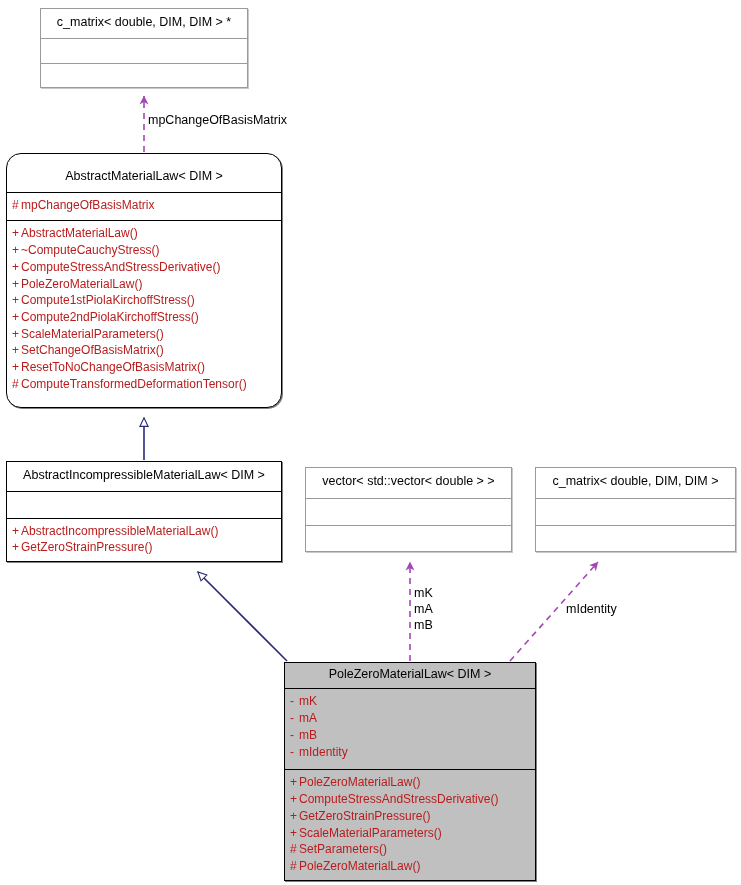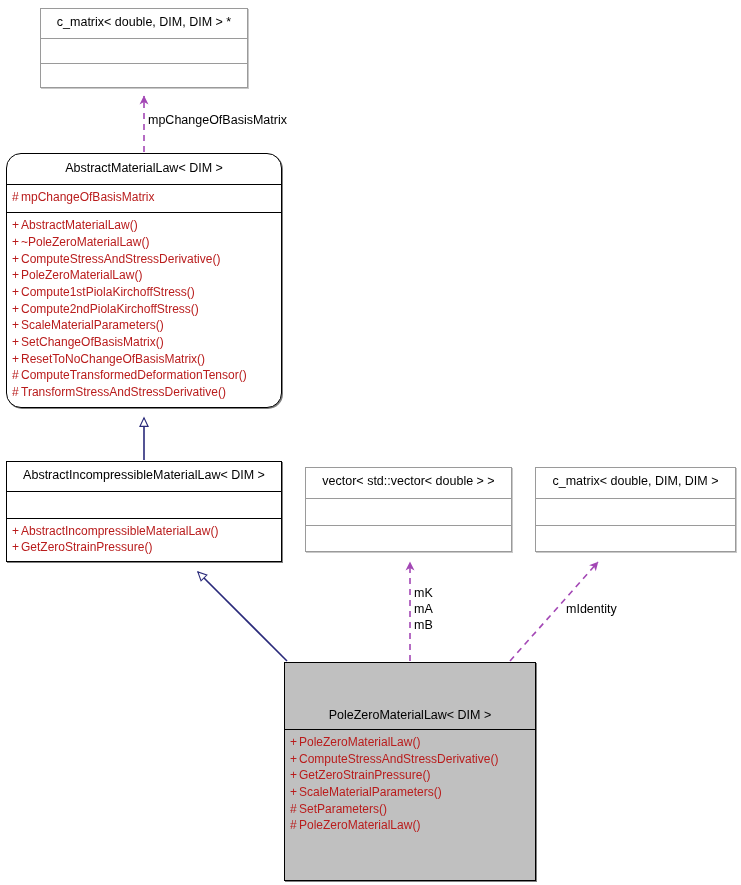--- a/index.html
+++ b/index.html
@@ -143,21 +143,21 @@
     <div class="sect attrs" style="height:28px;">
       <div class="member">
         <span class="vis">#</span><span>mpChangeOfBasisMatrix</span>
       </div>
     </div>
     <div class="sect ops">
       <div class="member">
         <span class="vis">+</span><span>AbstractMaterialLaw()</span>
       </div>
       <div class="member">
-        <span class="vis">+</span><span>~PoleZeroMaterialLaw()</span>
+        <span class="vis">+</span><span>~ComputeCauchyStress()</span>
       </div>
       <div class="member">
         <span class="vis">+</span><span>ComputeStressAndStressDerivative()</span>
       </div>
       <div class="member">
         <span class="vis">+</span><span>PoleZeroMaterialLaw()</span>
       </div>
       <div class="member">
         <span class="vis">+</span><span>Compute1stPiolaKirchoffStress()</span>
       </div>
@@ -168,23 +168,20 @@
         <span class="vis">+</span><span>ScaleMaterialParameters()</span>
       </div>
       <div class="member">
         <span class="vis">+</span><span>SetChangeOfBasisMatrix()</span>
       </div>
       <div class="member">
         <span class="vis">+</span><span>ResetToNoChangeOfBasisMatrix()</span>
       </div>
       <div class="member">
         <span class="vis">#</span><span>ComputeTransformedDeformationTensor()</span>
-      </div>
-      <div class="member">
-        <span class="vis">#</span><span>TransformStressAndStressDerivative()</span>
       </div>
     </div>
   </div>
 
   <div class="umlnode strong" style="left:6px; top:461px; width:276px; height:101px;">
     <div class="sect title" style="height:29px;">AbstractIncompressibleMaterialLaw&lt; DIM &gt;</div>
     <div class="sect attrs empty" style="height:27px;"></div>
     <div class="sect ops">
       <div class="member">
         <span class="vis">+</span><span>AbstractIncompressibleMaterialLaw()</span>
@@ -202,20 +199,34 @@
   </div>
 
   <div class="umlnode plain" style="left:535px; top:467px; width:201px; height:85px;">
     <div class="sect title" style="height:31px;">c_matrix&lt; double, DIM, DIM &gt;</div>
     <div class="sect attrs empty" style="height:27px;"></div>
     <div class="sect ops empty" style="height:27px;"></div>
   </div>
 
   <div class="umlnode current" style="left:284px; top:662px; width:252px; height:219px;">
     <div class="sect title" style="height:25px; padding-top:4px;">PoleZeroMaterialLaw&lt; DIM &gt;</div>
+    <div class="sect attrs" style="height:81px;">
+      <div class="member">
+        <span class="vis">-</span><span>mK</span>
+      </div>
+      <div class="member">
+        <span class="vis">-</span><span>mA</span>
+      </div>
+      <div class="member">
+        <span class="vis">-</span><span>mB</span>
+      </div>
+      <div class="member">
+        <span class="vis">-</span><span>mIdentity</span>
+      </div>
+    </div>
     <div class="sect ops">
       <div class="member">
         <span class="vis">+</span><span>PoleZeroMaterialLaw()</span>
       </div>
       <div class="member">
         <span class="vis">+</span><span>ComputeStressAndStressDerivative()</span>
       </div>
       <div class="member">
         <span class="vis">+</span><span>GetZeroStrainPressure()</span>
       </div>

